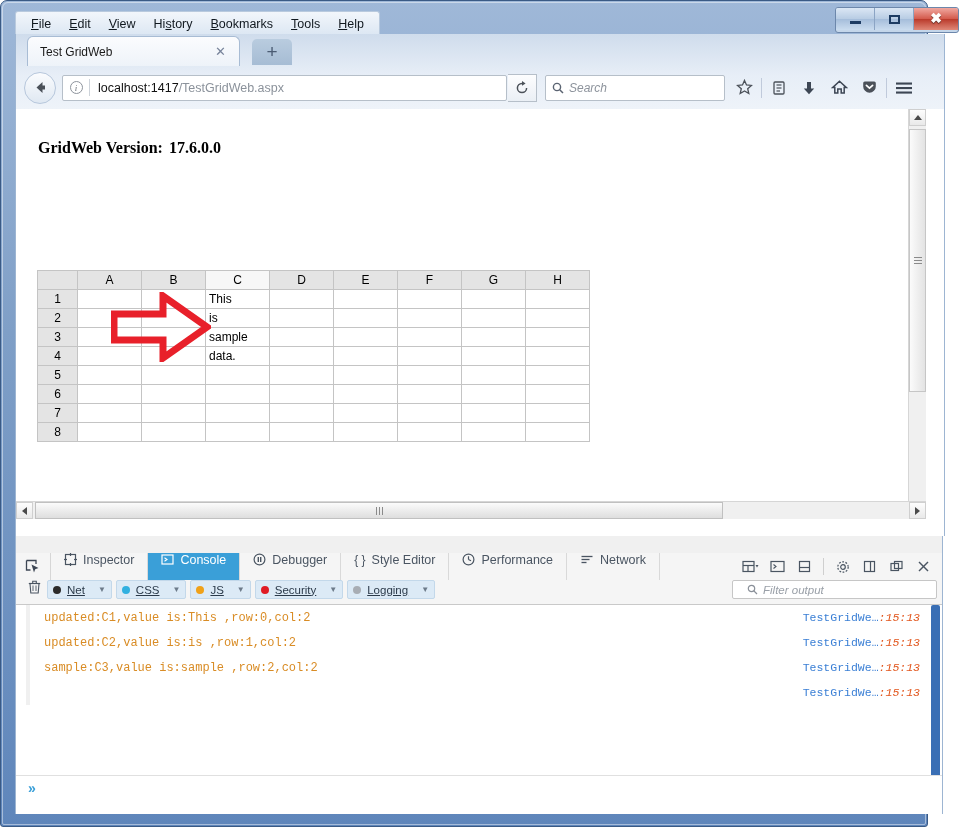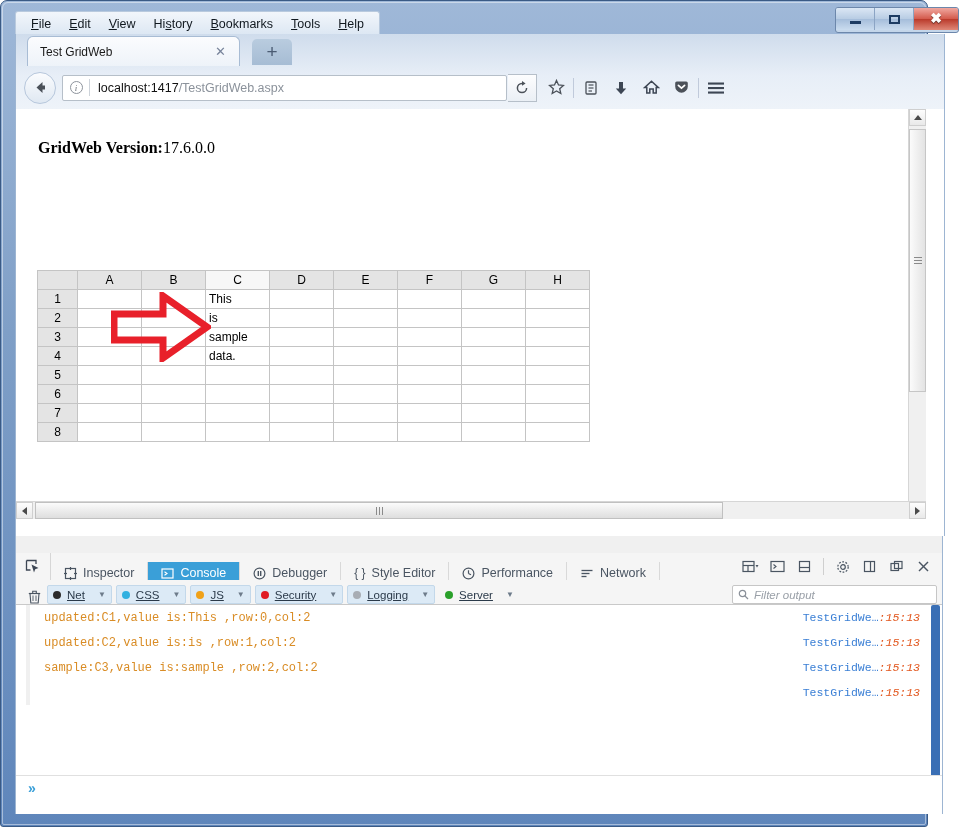--- a/index.html
+++ b/index.html
@@ -83,21 +83,21 @@
   #navsep{width:1px;height:20px;background:#c0cadb;margin:0 2px;}
 
   
   #viewport{position:absolute;left:14px;top:108px;width:928px;height:427px;
     background:#fff;border-left:1px solid #9db5d2;border-right:1px solid #9db5d2;overflow:hidden;}
   #pagecontent{position:absolute;left:0;top:0;width:910px;height:410px;background:#fff;}
 
   #verlabel{position:absolute;left:22px;top:30px;font-family:"Liberation Serif",serif;
     font-size:16px;white-space:nowrap;}
   #verlabel .k{font-weight:bold;text-align:right;}
-  #verlabel .v{font-weight:normal;}
+  #verlabel .v{font-weight:bold;margin-left:6px;}
 
   
   #sheet{position:absolute;left:21px;top:161px;border-collapse:collapse;background:#fff;}
   #sheet td,#sheet th{border:1px solid #c4c4c4;box-sizing:border-box;font-size:12px;
     font-family:"Liberation Sans",sans-serif;color:#000;font-weight:normal;padding:0;height:19px;}
   #sheet th.corner{width:40px;background:#e4e4e4;}
   #sheet th.colhead{width:64px;background:#e4e4e4;text-align:center;}
   #sheet th.colhead.sel{background:#f7f7f7;}
   #sheet td.rowhead{width:40px;background:#e4e4e4;text-align:center;}
   #sheet td.cell{width:64px;text-align:left;padding-left:3px;}
@@ -127,38 +127,38 @@
   .tri-dn{border-left:4px solid transparent;border-right:4px solid transparent;border-top:5px solid #4a4a4a;}
   .tri-lf{border-top:4px solid transparent;border-bottom:4px solid transparent;border-right:5px solid #4a4a4a;}
   .tri-rt{border-top:4px solid transparent;border-bottom:4px solid transparent;border-left:5px solid #4a4a4a;}
 
   
   #devtools{position:absolute;left:14px;top:535px;width:928px;height:278px;background:#fff;
     border-left:1px solid #9db5d2;border-right:1px solid #9db5d2;box-sizing:border-box;}
   #dt-toolbar{position:absolute;left:0;top:17px;width:926px;height:27px;
     background:#f5f5f5;border-bottom:1px solid #c9c9c9;display:flex;align-items:stretch;}
   #dt-picker{width:34px;display:flex;align-items:center;justify-content:center;border-right:1px solid #d6d6d6;}
-  .dt-tab{display:flex;align-items:flex-end;gap:6px;padding:0 13px;font-size:12.5px;color:#4a5562;
-    border-right:1px solid #d9d9d9;white-space:nowrap;margin-top:9px;}
+  .dt-tab{display:flex;align-items:flex-start;gap:6px;padding:0 13px;font-size:12.5px;color:#4a5562;
+    border-right:1px solid #d9d9d9;white-space:nowrap;}
   .dt-tab.active{background:#3a9fd8;color:#fff;}
   #dt-tools{margin-left:auto;display:flex;align-items:center;padding-right:6px;gap:2px;}
   .dt-ico{width:25px;height:25px;display:flex;align-items:center;justify-content:center;}
   #dt-toolsep{width:1px;height:17px;background:#cfcfcf;margin:0 4px;}
 
   #dt-filterbar{position:absolute;left:0;top:44px;width:926px;height:25px;
-    background:#f5f5f5;border-bottom:1px solid #c9c9c9;display:flex;align-items:flex-end;padding:0 5px;box-sizing:border-box;}
+    background:#f5f5f5;border-bottom:1px solid #c9c9c9;display:flex;align-items:flex-start;padding:0 5px;box-sizing:border-box;}
   #dt-trash{width:26px;display:flex;align-items:center;justify-content:center;}
   .fbtn{display:flex;align-items:center;gap:6px;background:#dceaf6;border:1px solid #c3d8ea;
     border-radius:2px;height:19px;padding:0 5px;margin-right:4px;box-sizing:border-box;}
   .fbtn.plain{background:transparent;border-color:transparent;margin-top:22px;}
   .fdot{width:8px;height:8px;border-radius:50%;}
   .flabel{font-size:11.5px;color:#2b3a4a;text-decoration:underline;}
   .fcaret{font-size:8px;color:#6d7b8a;margin-left:7px;}
   #dt-filterinput{margin-left:auto;width:205px;height:19px;background:#fff;border:1px solid #c6c6c6;
-    display:flex;align-items:center;padding:0 5px;box-sizing:border-box;border-radius:2px;}
+    display:flex;align-items:center;padding:0 14px;box-sizing:border-box;border-radius:2px;}
   #dt-filterph{font-size:11.5px;color:#9aa0a8;font-style:italic;margin-left:5px;}
 
   #dt-output{position:absolute;left:0;top:69px;width:926px;height:186px;background:#fff;overflow:hidden;}
   .logrow{position:relative;height:25px;display:flex;align-items:center;padding-left:28px;box-sizing:border-box;}
   .logrow::before{content:"";position:absolute;left:10px;top:0;width:4px;height:25px;background:#f0f0f0;}
   .logmsg{font-family:"Liberation Mono",monospace;font-size:12px;color:#d98c25;white-space:pre;}
   .logsrc{position:absolute;right:22px;font-family:Liberation Mono, monospace;font-size:11.5px;}
   .logsrc .f{color:#3a7fd5;}
   .logsrc .l{color:#e2571e;font-style:italic;}
 
@@ -225,20 +225,27 @@
         <div id="urltext"><b>localhost:1417</b><span>/TestGridWeb.aspx</span></div>
       </div>
 
       <div id="reloadbtn">
         <svg width="14" height="14" viewBox="0 0 14 14">
           <path d="M11.6 7 A4.6 4.6 0 1 1 7 2.4" fill="none" stroke="#4b5159" stroke-width="1.5"></path>
           <path d="M7 0 L7 4.8 L10.6 2.4 Z" fill="#4b5159"></path>
         </svg>
       </div>
 
+      <div id="searchbar">
+        <svg width="12" height="12" viewBox="0 0 12 12">
+          <circle cx="5" cy="5" r="3.6" fill="none" stroke="#5a6371" stroke-width="1.4"></circle>
+          <line x1="7.7" y1="7.7" x2="11" y2="11" stroke="#5a6371" stroke-width="1.5"></line>
+        </svg>
+        <span id="searchph">Search</span>
+      </div>
 
       <div id="navicons">
         <div class="navicon">
           <svg width="17" height="17" viewBox="0 0 17 17">
               <path d="M8.5 1.4 L10.5 6 L15.4 6.4 L11.7 9.7 L12.8 14.5 L8.5 11.9 L4.2 14.5 L5.3 9.7 L1.6 6.4 L6.5 6 Z" fill="none" stroke="#4b5159" stroke-width="1.3"></path>
             </svg>
         </div>
         <div id="navsep"></div>
         <div class="navicon">
           <svg width="16" height="16" viewBox="0 0 16 16">

